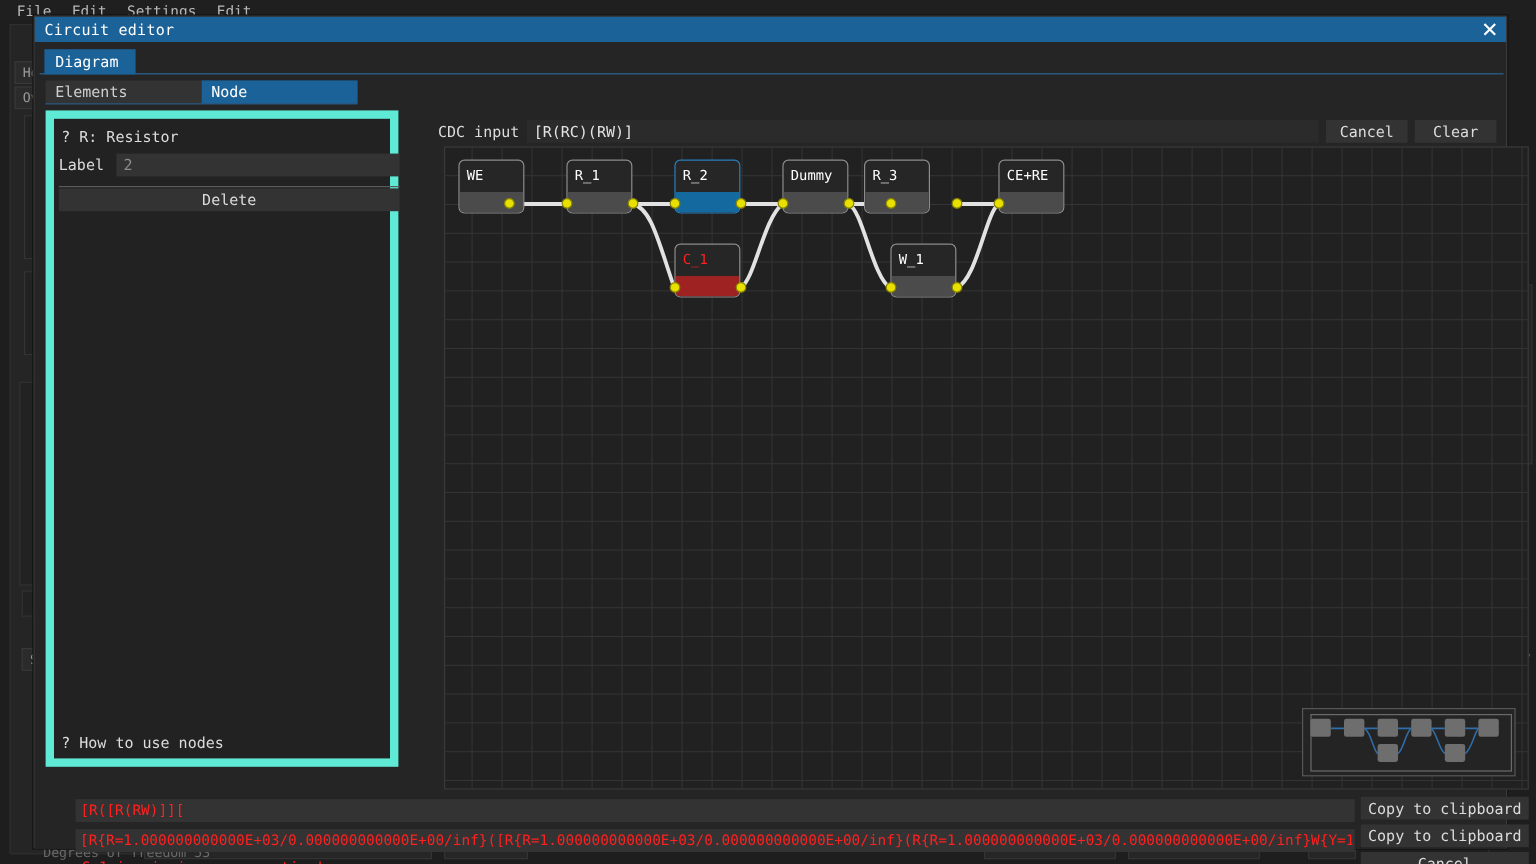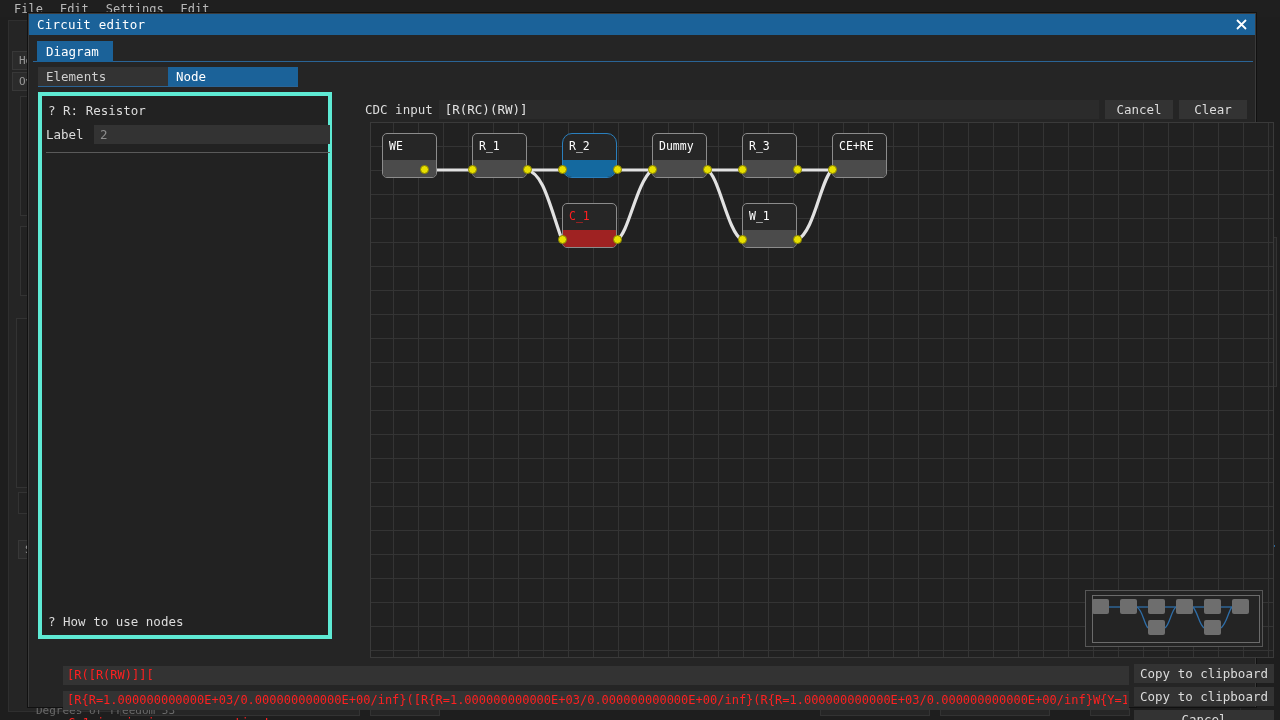--- a/index.html
+++ b/index.html
@@ -84,21 +84,21 @@
   
   .sidebar { position: absolute; left: 9px; top: 32px; width: 260px; height: 595px; }
   .sb-tabs { display: flex; height: 20px; border-bottom: 1px solid #2a6496; }
   .sb-tab {
     flex: 1; font-size: 12.5px; line-height: 19px; padding-left: 8px;
     background: #333333; color: #cfcfcf; cursor: pointer;
   }
   .sb-tab.active { background: #1b6299; color: #ffffff; }
   .sb-panel {
     position: absolute; left: 0; top: 25px; width: 294px; height: 547px;
-    background: #222222; border: 4px solid #5eead4;
+    background: #222222; border: 7px solid #5eead4;
   }
   .sb-heading {
     position: absolute; left: 6px; top: 7px; color: #dcdcdc; font-size: 12.5px;
   }
   .field-row {
     position: absolute; left: 4px; top: 29px; width: 284px; height: 19px;
     display: flex; align-items: center;
   }
   .field-label { color: #dcdcdc; font-size: 12.5px; width: 48px; }
   .field-input {
@@ -153,21 +153,21 @@
     background: #262626; border: 1px solid #8c8c8c; overflow: hidden;
   }
   .node .nlabel {
     position: absolute; left: 6px; top: 5px; font-size: 11.5px; color: #ffffff;
     white-space: nowrap;
   }
   .node .nbar {
     position: absolute; left: 0; right: 0; bottom: 0; height: 17px;
     background: #4b4b4b;
   }
-  .node.selected { border-color: #2a7fbd; border-radius: 10px; }
+  .node.selected { border-color: #2a7fbd; }
   .node.selected .nbar { background: #14699f; }
   .node.error .nlabel { color: #ff2020; }
   .node.error .nbar { background: #9f2222; }
   .port {
     position: absolute; width: 9px; height: 9px; border-radius: 50%;
     background: #e8e000; border: 1px solid #8a8500;
   }
   .minimap {
     position: absolute; right: 10px; bottom: 10px; width: 178px; height: 57px;
     background: #242424; border: 1px solid #575757;
@@ -270,20 +270,21 @@
           <div class="sb-tab">Elements</div>
           <div class="sb-tab active">Node</div>
         </div>
         <div class="sb-panel">
           <div class="sb-heading">? R: Resistor</div>
           <div class="field-row">
             <span class="field-label">Label</span>
             <input class="field-input" type="text" value="2" style="">
           </div>
           <div class="sb-divider"></div>
+          <button class="delete-btn">Delete</button>
           <div class="sb-help">? How to use nodes</div>
         </div>
       </div>
 
       <div class="cdc-row">
         <span class="cdc-label">CDC input</span>
         <input class="cdc-input" type="text" value="[R(RC)(RW)]" style="">
         <button class="tb-btn">Cancel</button>
         <button class="tb-btn">Clear</button>
       </div>
@@ -324,21 +325,21 @@
         <div class="port" style="left:187px; top:42px;"></div>
         <div class="port" style="left:242px; top:42px;"></div>
 
         <div class="node" style="left:281px; top:10px;">
           <span class="nlabel">Dummy</span>
           <div class="nbar"></div>
         </div>
         <div class="port" style="left:277px; top:42px;"></div>
         <div class="port" style="left:332px; top:42px;"></div>
 
-        <div class="node" style="left:371px; top:10px;">
+        <div class="node" style="left:349px; top:10px;">
           <span class="nlabel">R_3</span>
           <div class="nbar"></div>
         </div>
         <div class="port" style="left:367px; top:42px;"></div>
         <div class="port" style="left:422px; top:42px;"></div>
 
         <div class="node" style="left:461px; top:10px;">
           <span class="nlabel">CE+RE</span>
           <div class="nbar"></div>
         </div>

